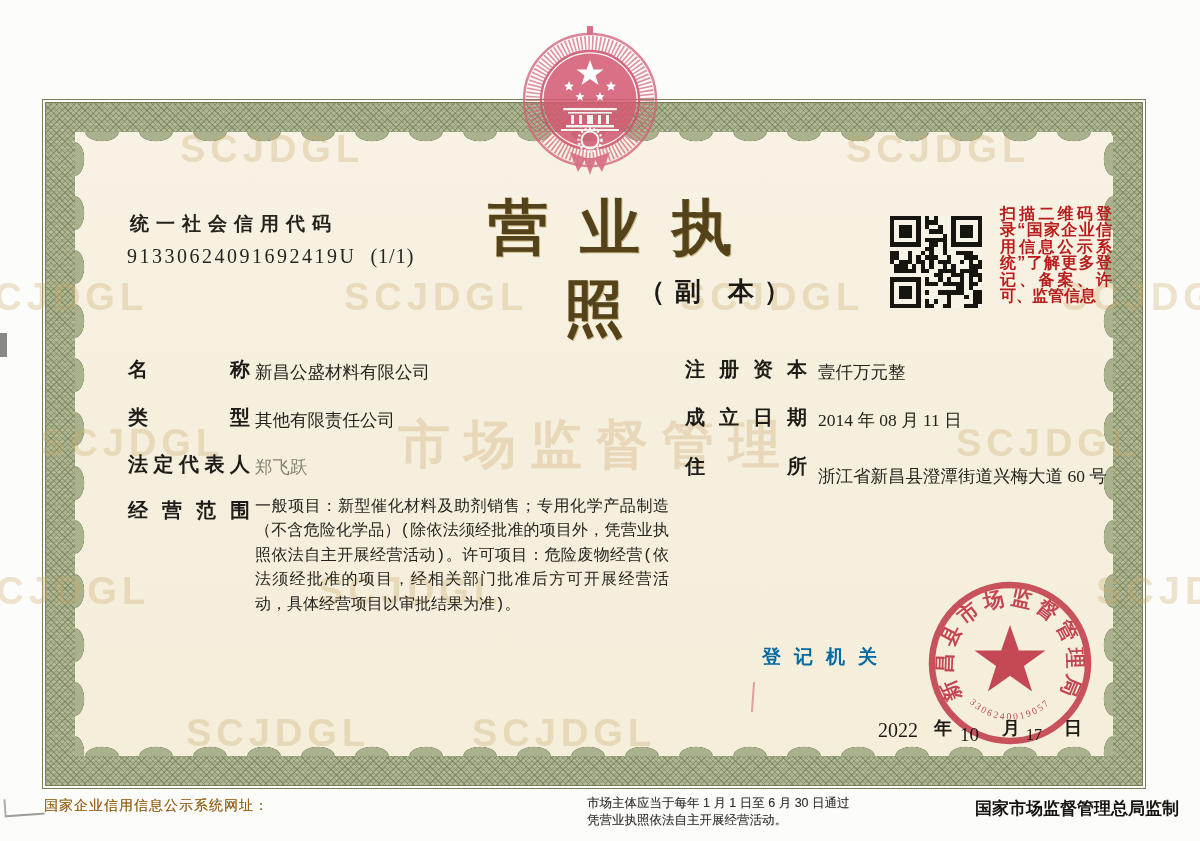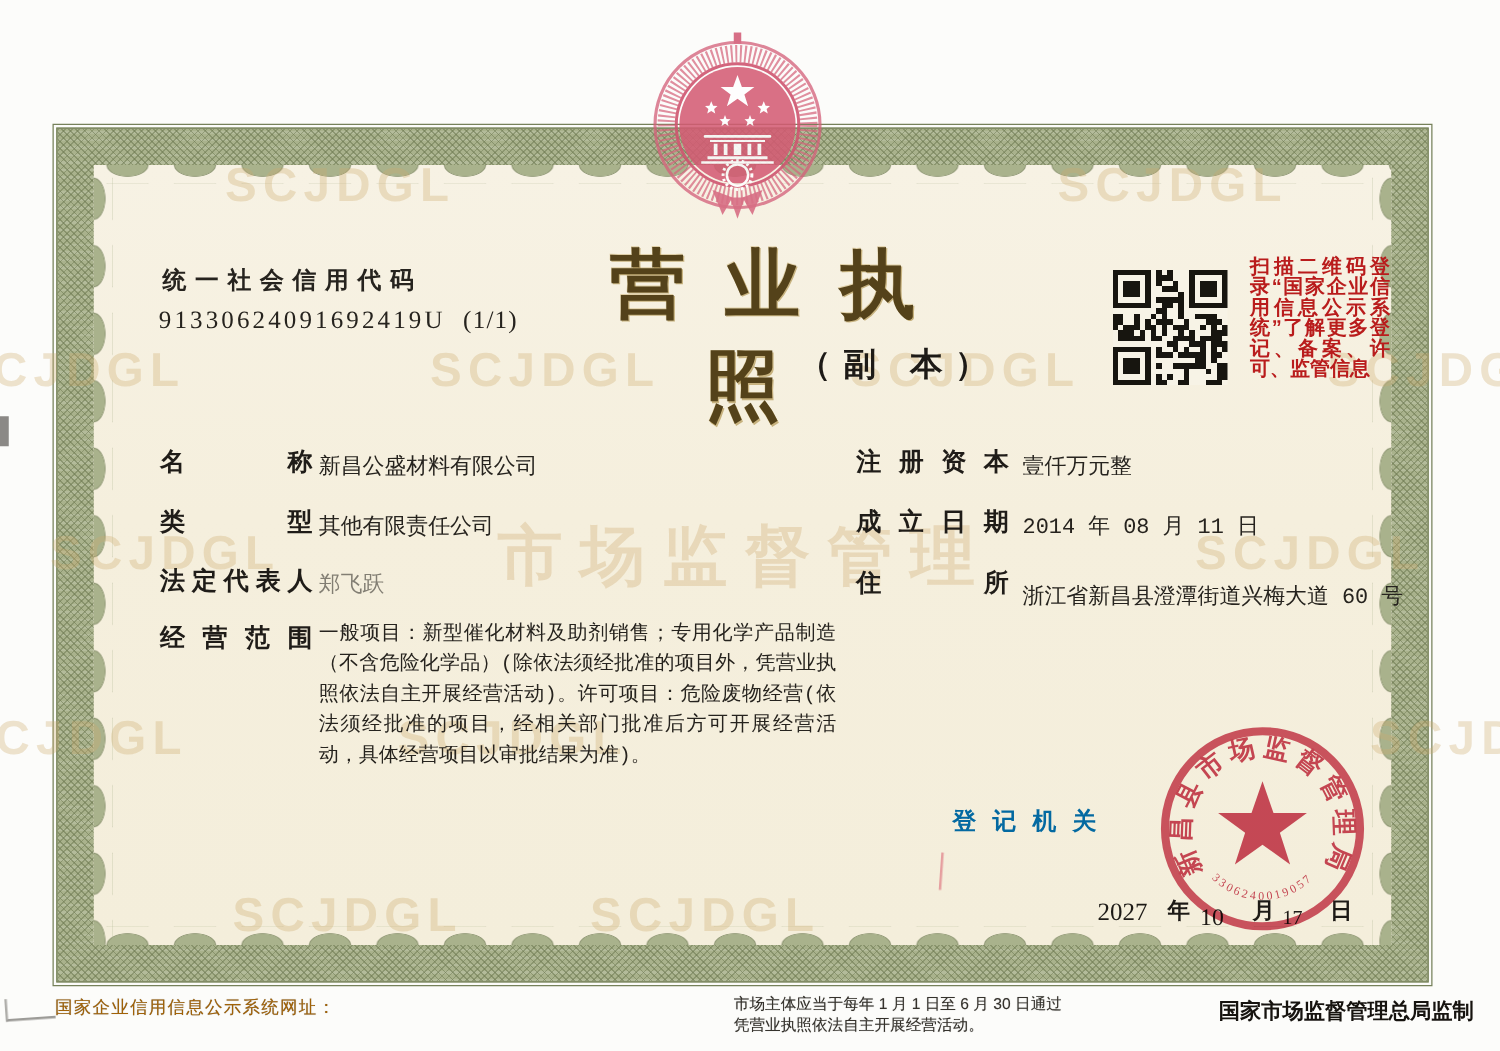--- a/index.html
+++ b/index.html
@@ -47,21 +47,21 @@
   .subtitle{position:absolute;left:420px;top:274px;width:380px;text-align:right;z-index:3;
       font-size:26px;font-weight:bold;letter-spacing:10px;text-indent:10px;color:#1d1a16;}
   
   .qr{position:absolute;left:890px;top:216px;width:92px;height:92px;z-index:3;}
   .qr-caption{position:absolute;left:1000px;top:206px;width:112px;z-index:3;
       font-size:16px;line-height:16.4px;font-weight:600;color:#b91c1c;text-align:justify;}
   
   .flabel{position:absolute;display:flex;justify-content:space-between;width:122px;
       font-size:20px;font-weight:bold;color:#1f1c18;z-index:3;}
   .fvalue{position:absolute;font-size:17.5px;color:#26231e;z-index:3;
-      font-family:Liberation Mono, monospace;white-space:nowrap;}
+      font-family:Liberation Serif, serif;white-space:nowrap;}
   .scope-value{position:absolute;left:255px;top:495px;width:414px;font-size:16px;
       line-height:24.4px;color:#26231e;text-align:justify;z-index:3;white-space:normal;
       font-family:Liberation Mono, monospace;}
   .faded{opacity:.55;filter:blur(.3px);}
   
   .reg-label{position:absolute;left:762px;top:644px;font-size:19px;font-weight:bold;
       letter-spacing:13px;color:#0369a1;z-index:3;}
   .date-part{position:absolute;z-index:3;color:#1d1a16;white-space:nowrap;}
   .d-num{font-family:"Liberation Serif","DejaVu Serif",serif;}
   .seal{position:absolute;left:926px;top:579px;width:168px;height:168px;z-index:5;
@@ -349,21 +349,21 @@
   <div class="fvalue" style="left:818px;top:408px">2014 年 08 月 11 日</div>
 
   <div class="flabel" style="left:685px;top:453px">
       <span>住</span>
       <span>所</span>
     </div>
   <div class="fvalue" style="left:818px;top:464px">浙江省新昌县澄潭街道兴梅大道 60 号</div>
 
   <div class="reg-label">登记机关</div>
 
-  <span class="date-part d-num" style="left:878px;top:719px;font-size:20px">2027</span>
+  <span class="date-part d-num" style="left:878px;top:719px;font-size:20px">2022</span>
   <span class="date-part" style="left:934px;top:716px;font-size:18px;font-weight:bold">年</span>
   <span class="date-part d-num" style="left:960px;top:724px;font-size:19px">10</span>
   <span class="date-part" style="left:1002px;top:716px;font-size:18px;font-weight:bold">月</span>
   <span class="date-part d-num" style="left:1026px;top:726px;font-size:16px">17</span>
   <span class="date-part" style="left:1064px;top:716px;font-size:18px;font-weight:bold">日</span>
 
   <svg class="seal" viewBox="-84 -84 168 168">
     <defs>
       <path id="sealTopArc" d="M -50 30 A 58.3 58.3 0 1 1 50 30" fill="none"></path>
       <path id="sealBottomArc" d="M -44 36 A 56.8 56.8 0 0 0 44 36" fill="none"></path>

